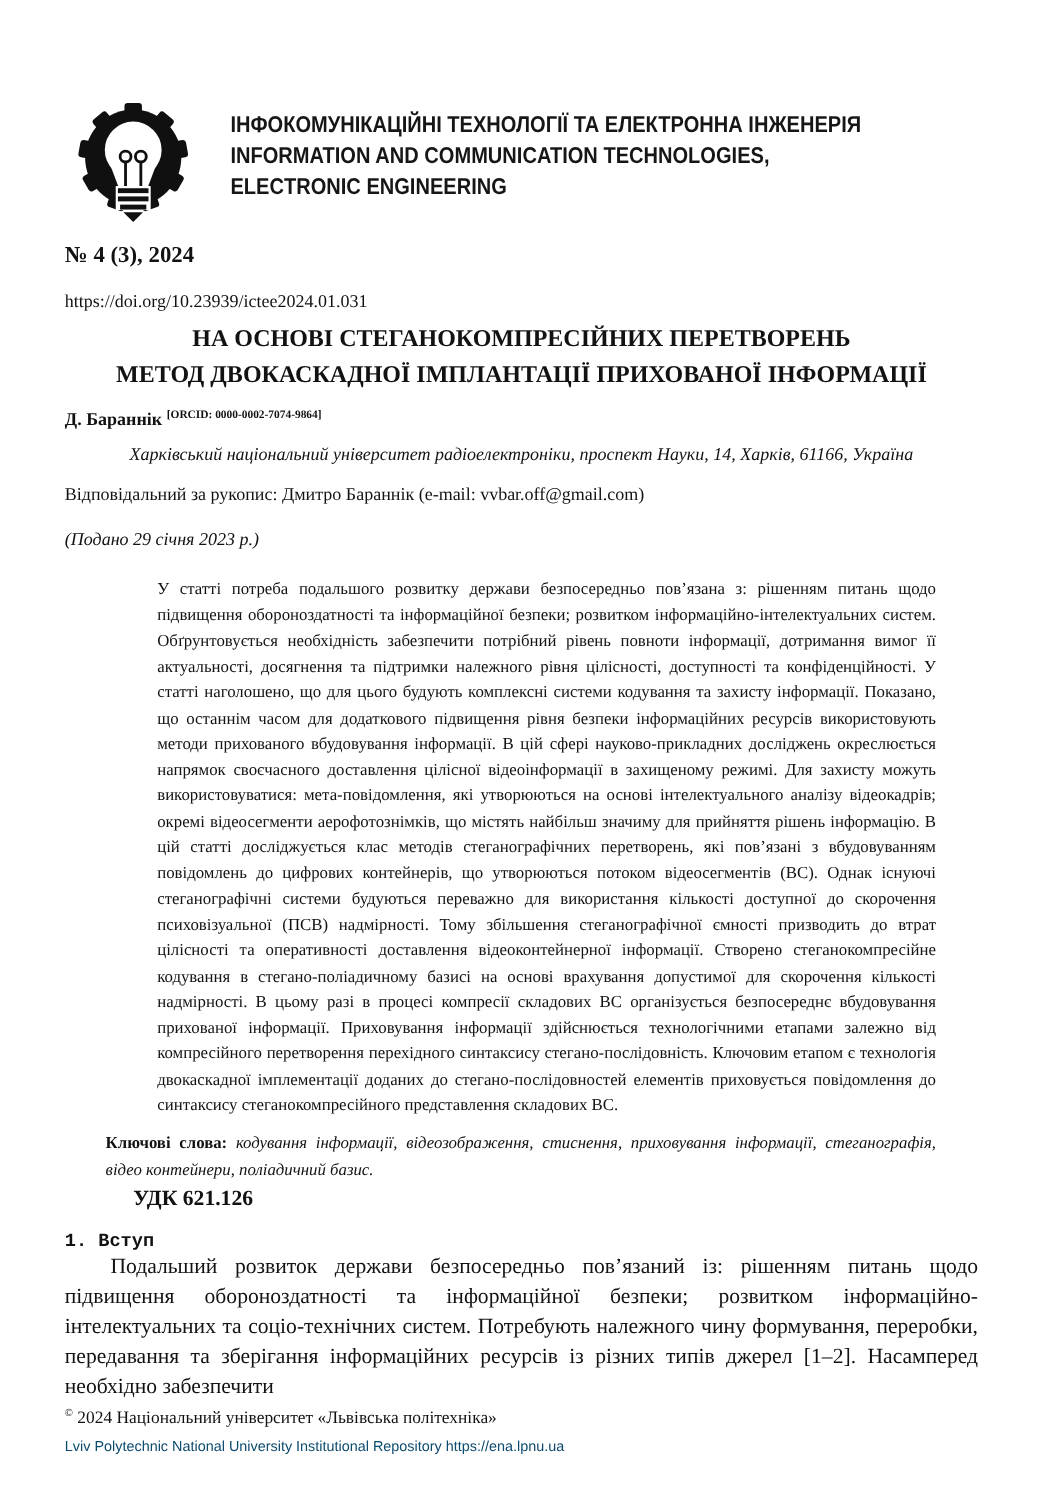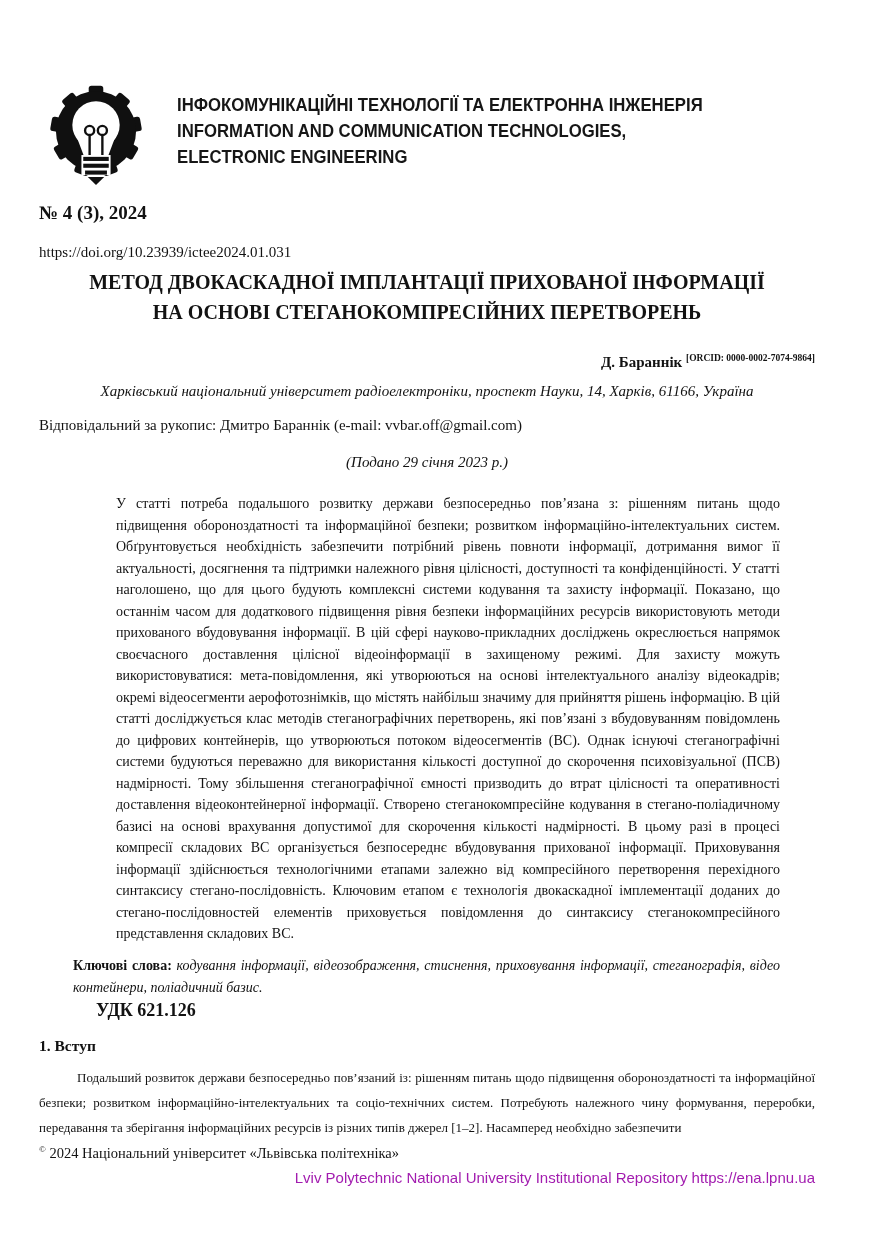--- a/index.html
+++ b/index.html
@@ -1,45 +1,45 @@
 <!DOCTYPE html>
 <html><head>
 <meta charset="utf-8">
 <style>
   html,body{margin:0;padding:0;background:#ffffff;}
   body{width:876px;height:1240px;overflow:hidden;font-family:"Liberation Serif",serif;color:#121212;}
-  .page{padding:0 61px 0 39px;}
+  .page{padding:0 61px 0 54px;}
   
   .hdr{display:flex;align-items:flex-start;padding-top:84px;}
   .logo{width:114px;height:102px;flex:0 0 auto;}
   .jtitles{margin-left:24px;padding-top:8px;font-family:"Liberation Sans",sans-serif;font-weight:700;
            font-size:19px;line-height:26px;white-space:nowrap;transform:scaleX(.88);transform-origin:left top;color:#161616;}
   .issue{font-weight:700;font-size:19px;margin-top:16px;}
   
   .doi{text-align:left;font-size:15px;margin-top:20px;}
   .atitle{text-align:center;font-weight:700;font-size:20px;line-height:30px;margin-top:6px;white-space:nowrap;}
-  .author{text-align:right;font-size:15px;margin-top:26px;}
+  .author{text-align:left;font-size:15px;margin-top:14px;}
   .author .nm{font-weight:700;}
   .author sup{font-weight:700;font-size:9.5px;}
   .affil{text-align:center;font-style:italic;font-size:15px;margin-top:12px;}
   .corr{text-align:left;font-size:15px;margin-top:17px;}
-  .subm{text-align:center;font-style:italic;font-size:15px;margin-top:20px;}
+  .subm{font-style:italic;font-size:15px;margin-top:20px;}
   
   .abs{margin:22px 35px 0 77px;font-size:14px;line-height:21.5px;text-align:justify;}
   .kw{margin:10px 35px 0 34px;font-size:14px;line-height:22px;text-align:justify;}
   .kw .lbl{font-weight:700;}
   .kw .it{font-style:italic;}
   .udc{margin:0 35px 0 57px;font-weight:700;font-size:18px;line-height:22px;}
   
-  .sect{font-weight:700;font-size:15.5px;margin-top:16px;}
-  .para{font-size:13px;line-height:25px;text-align:justify;margin-top:10px;text-indent:38px;}
+  .sect{font-weight:700;font-size:15.5px;margin-top:16px;font-family:Liberation Mono, monospace;}
+  .para{font-size:18px;line-height:25px;text-align:justify;text-indent:38px;}
   
   .copy{margin-top:4px;font-size:14.5px;}
   .copy sup{font-size:9px;}
-  .repo{margin-top:8px;text-align:right;font-family:"Liberation Sans",sans-serif;font-size:15px;color:#a21caf;}
+  .repo{margin-top:8px;text-align:left;font-family:"Liberation Sans",sans-serif;font-size:12px;color:#0c4a6e;}
 </style>
 </head>
 <body>
 
 <div class="page">
 
   <div class="hdr">
     <svg class="logo" viewBox="0 0 120 112" aria-hidden="true">
       <g fill="#101010">
         <rect x="52" y="2" width="16" height="20" rx="3" transform="rotate(0 60 52)"></rect>
@@ -69,22 +69,22 @@
       <div>INFORMATION AND COMMUNICATION TECHNOLOGIES,</div>
       <div>ELECTRONIC ENGINEERING</div>
     </div>
   </div>
 
   <div class="issue">№ 4 (3), 2024</div>
 
   <div class="doi">https://doi.org/10.23939/ictee2024.01.031</div>
 
   <div class="atitle">
+    <div>НА ОСНОВІ СТЕГАНОКОМПРЕСІЙНИХ ПЕРЕТВОРЕНЬ</div>
     <div>МЕТОД ДВОКАСКАДНОЇ ІМПЛАНТАЦІЇ ПРИХОВАНОЇ ІНФОРМАЦІЇ</div>
-    <div>НА ОСНОВІ СТЕГАНОКОМПРЕСІЙНИХ ПЕРЕТВОРЕНЬ</div>
   </div>
 
   <div class="author">
     <span class="nm">Д. Бараннік</span>
     <sup>[ORCID: 0000-0002-7074-9864]</sup>
   </div>
 
   <div class="affil">Харківський національний університет радіоелектроніки, проспект Науки, 14, Харків, 61166, Україна</div>
 
   <div class="corr">Відповідальний за рукопис: Дмитро Бараннік (e-mail: vvbar.off@gmail.com)</div>

